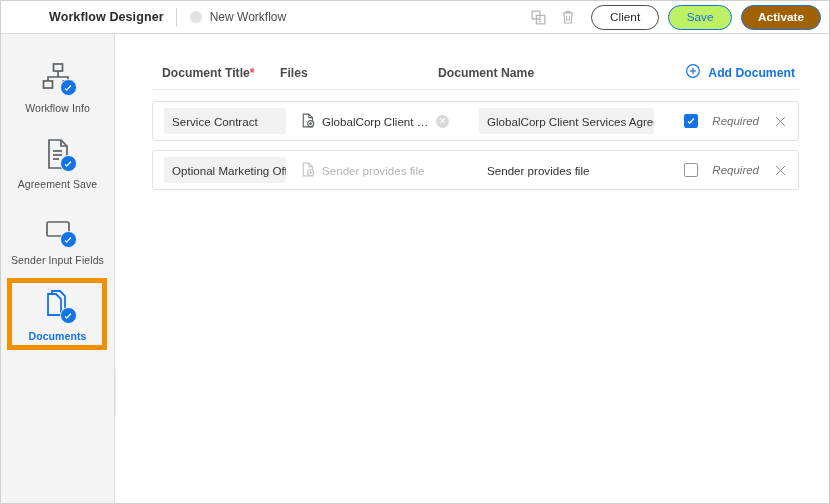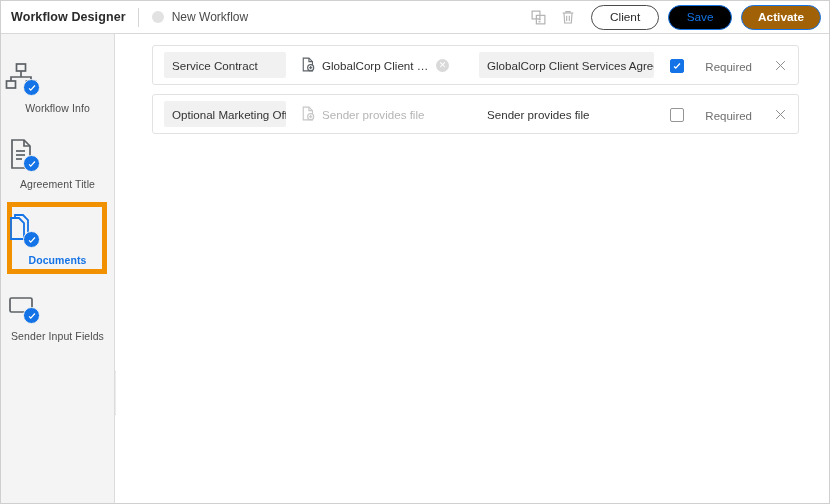--- a/index.html
+++ b/index.html
@@ -15,21 +15,21 @@
     background: #ffffff;
     border: 1px solid #cfcfcf;
   }
 
   
   .topbar {
     position: absolute; left: 0; top: 0;
     width: 828px; height: 33px;
     background: #ffffff;
     border-bottom: 1px solid #d8d8d8;
-    display: flex; align-items: center;
+    display: flex; align-items: center; padding-left: 38px;
   }
   .tb-title {
     margin-left: 10px;
     font-size: 12.5px; color: #2b2b2b; font-weight: bold;
     letter-spacing: .1px;
   }
   .tb-sep {
     width: 1px; height: 19px; background: #d5d5d5;
     margin: 0 13px 0 12px;
   }
@@ -46,35 +46,35 @@
     width: 30px; height: 26px;
     display: flex; align-items: center; justify-content: center;
     color: #b3b3b3;
   }
   .pill {
     height: 25px; border-radius: 13px;
     display: flex; align-items: center; justify-content: center;
     font-size: 11.8px; padding: 0 16px; white-space: nowrap;
   }
   .pill-close { border: 1.3px solid #4b4b4b; color: #2b2b2b; background:#fff; margin-left: 8px; min-width: 68px;}
-  .pill-save { border: 1.3px solid #1473e6; color: #1473e6; background:#000000; margin-left: 9px; min-width: 64px;}
+  .pill-save { border: 1.3px solid #1473e6; color: #1473e6; background:#bef264; margin-left: 9px; min-width: 64px;}
   .pill-activate { border: 1.3px solid #1473e6; color: #ffffff; background:#a16207; margin-left: 9px; min-width: 68px; font-weight:bold;}
 
   
   .sidebar {
     position: absolute; left: 0; top: 33px;
     width: 114px; height: 469px;
     background: #f4f4f4;
     border-right: 1px solid #dcdcdc;
     padding-top: 14px;
   }
   .side-item {
     width: 100%; height: 76px;
     display: flex; flex-direction: column;
-    justify-content: center;
+    align-items: center; justify-content: center;
     position: relative;
   }
   .side-icon { position: relative; width: 40px; height: 40px; color:#5c6166; }
   .side-label {
     margin-top: 4px;
     font-size: 10.5px; color: #4d4d4d; text-align: center;
     letter-spacing: .1px;
   }
   .side-item.active .side-label { color: #1473e6; font-weight: bold; }
   .side-item.active .side-icon { color: #1473e6; }
@@ -156,21 +156,21 @@
     font-size: 9px; line-height: 1; flex: none;
   }
   .cell-docname {
     width: 175px; margin-left: 14px; height: 26px;
     display: flex; align-items: center; padding: 0 8px;
     font-size: 11.6px; color: #323232;
     white-space: nowrap; overflow: hidden;
   }
   .cell-docname.filled { background: #f1f1f1; border-radius: 2px; }
   .cell-right {
-    margin-left: auto; display: flex; align-items: flex-end; gap: 21px;
+    margin-left: auto; display: flex; align-items: center; gap: 14px; font-style: italic;
   }
   .cbox {
     width: 14px; height: 14px; border-radius: 2px;
     border: 1.5px solid #959595; background: #ffffff;
     display: flex; align-items: center; justify-content: center;
   }
   .cbox.checked { background: #1473e6; border-color: #1473e6; }
   .req-label { font-size: 11.5px; color: #6e6e6e; }
   .row-x { color: #8d8d8d; display:flex; align-items:center; width:16px; height:16px;}
 </style>
@@ -236,66 +236,83 @@
           <line x1="15" y1="17" x2="24" y2="17"></line>
             <line x1="15" y1="21" x2="24" y2="21"></line>
             <line x1="15" y1="25" x2="21" y2="25"></line>
         </svg>
         <div class="badge-check">
           <svg width="10" height="10" viewBox="0 0 24 24" fill="none" stroke="#fff" stroke-width="3">
               <path d="M5 13l4 4L19 6"></path>
             </svg>
         </div>
       </div>
-      <div class="side-label">Agreement Title</div>
-    </div>
-
-
+      <div class="side-label">Agreement Save</div>
+    </div>
+
+
+
+    <div class="side-item">
+      <div class="side-icon">
+        <svg width="40" height="40" viewBox="0 0 40 40" fill="none" stroke="currentColor" stroke-width="1.7">
+          <rect x="9" y="12" width="22" height="14" rx="1.5"></rect>
+        </svg>
+        <div class="badge-check">
+          <svg width="10" height="10" viewBox="0 0 24 24" fill="none" stroke="#fff" stroke-width="3">
+              <path d="M5 13l4 4L19 6"></path>
+            </svg>
+        </div>
+      </div>
+      <div class="side-label">Sender Input Fields</div>
+    </div>
 
     <div class="side-item active">
       <div class="side-highlight"></div>
       <div class="side-icon">
         <svg width="40" height="40" viewBox="0 0 40 40" fill="none" stroke="currentColor" stroke-width="1.8">
           <path d="M10 8h8l5 5v16H10z"></path>
           <path d="M14 8V5h8l5 5v16h-3"></path>
         </svg>
         <div class="badge-check">
           <svg width="10" height="10" viewBox="0 0 24 24" fill="none" stroke="#fff" stroke-width="3">
               <path d="M5 13l4 4L19 6"></path>
             </svg>
         </div>
       </div>
       <div class="side-label">Documents</div>
     </div>
-
-    <div class="side-item">
-      <div class="side-icon">
-        <svg width="40" height="40" viewBox="0 0 40 40" fill="none" stroke="currentColor" stroke-width="1.7">
-          <rect x="9" y="12" width="22" height="14" rx="1.5"></rect>
-        </svg>
-        <div class="badge-check">
-          <svg width="10" height="10" viewBox="0 0 24 24" fill="none" stroke="#fff" stroke-width="3">
-              <path d="M5 13l4 4L19 6"></path>
-            </svg>
-        </div>
-      </div>
-      <div class="side-label">Sender Input Fields</div>
-    </div>
   </div>
 
   <div class="collapse-handle">
     <span>
       <svg width="9" height="13" viewBox="0 0 24 24" fill="none" stroke="currentColor" stroke-width="2.4">
           <path d="M15 4L7 12l8 8"></path>
         </svg>
     </span>
   </div>
 
   <div class="content">
 
+    <div class="table-head">
+      <div class="th col-title">
+        <span>Document Title</span><span class="req-star">*</span>
+      </div>
+      <div class="th col-files">Files</div>
+      <div class="th col-docname">Document Name</div>
+      <div class="add-doc">
+        <span>
+          <svg width="16" height="16" viewBox="0 0 24 24" fill="none" stroke="currentColor" stroke-width="1.8">
+            <circle cx="12" cy="12" r="9.5"></circle>
+              <line x1="12" y1="7.5" x2="12" y2="16.5"></line>
+              <line x1="7.5" y1="12" x2="16.5" y2="12"></line>
+          </svg>
+        </span>
+        <span>Add Document</span>
+      </div>
+    </div>
 
     <div class="rows">
 
       <div class="row">
         <div class="cell-title">Service Contract</div>
         <div class="cell-files">
           <span class="file-icon">
             <svg width="17" height="17" viewBox="0 0 24 24" fill="none" stroke="currentColor" stroke-width="1.6">
               <path d="M6 3h8l5 5v13H6z"></path>
                 <path d="M14 3v5h5"></path>

